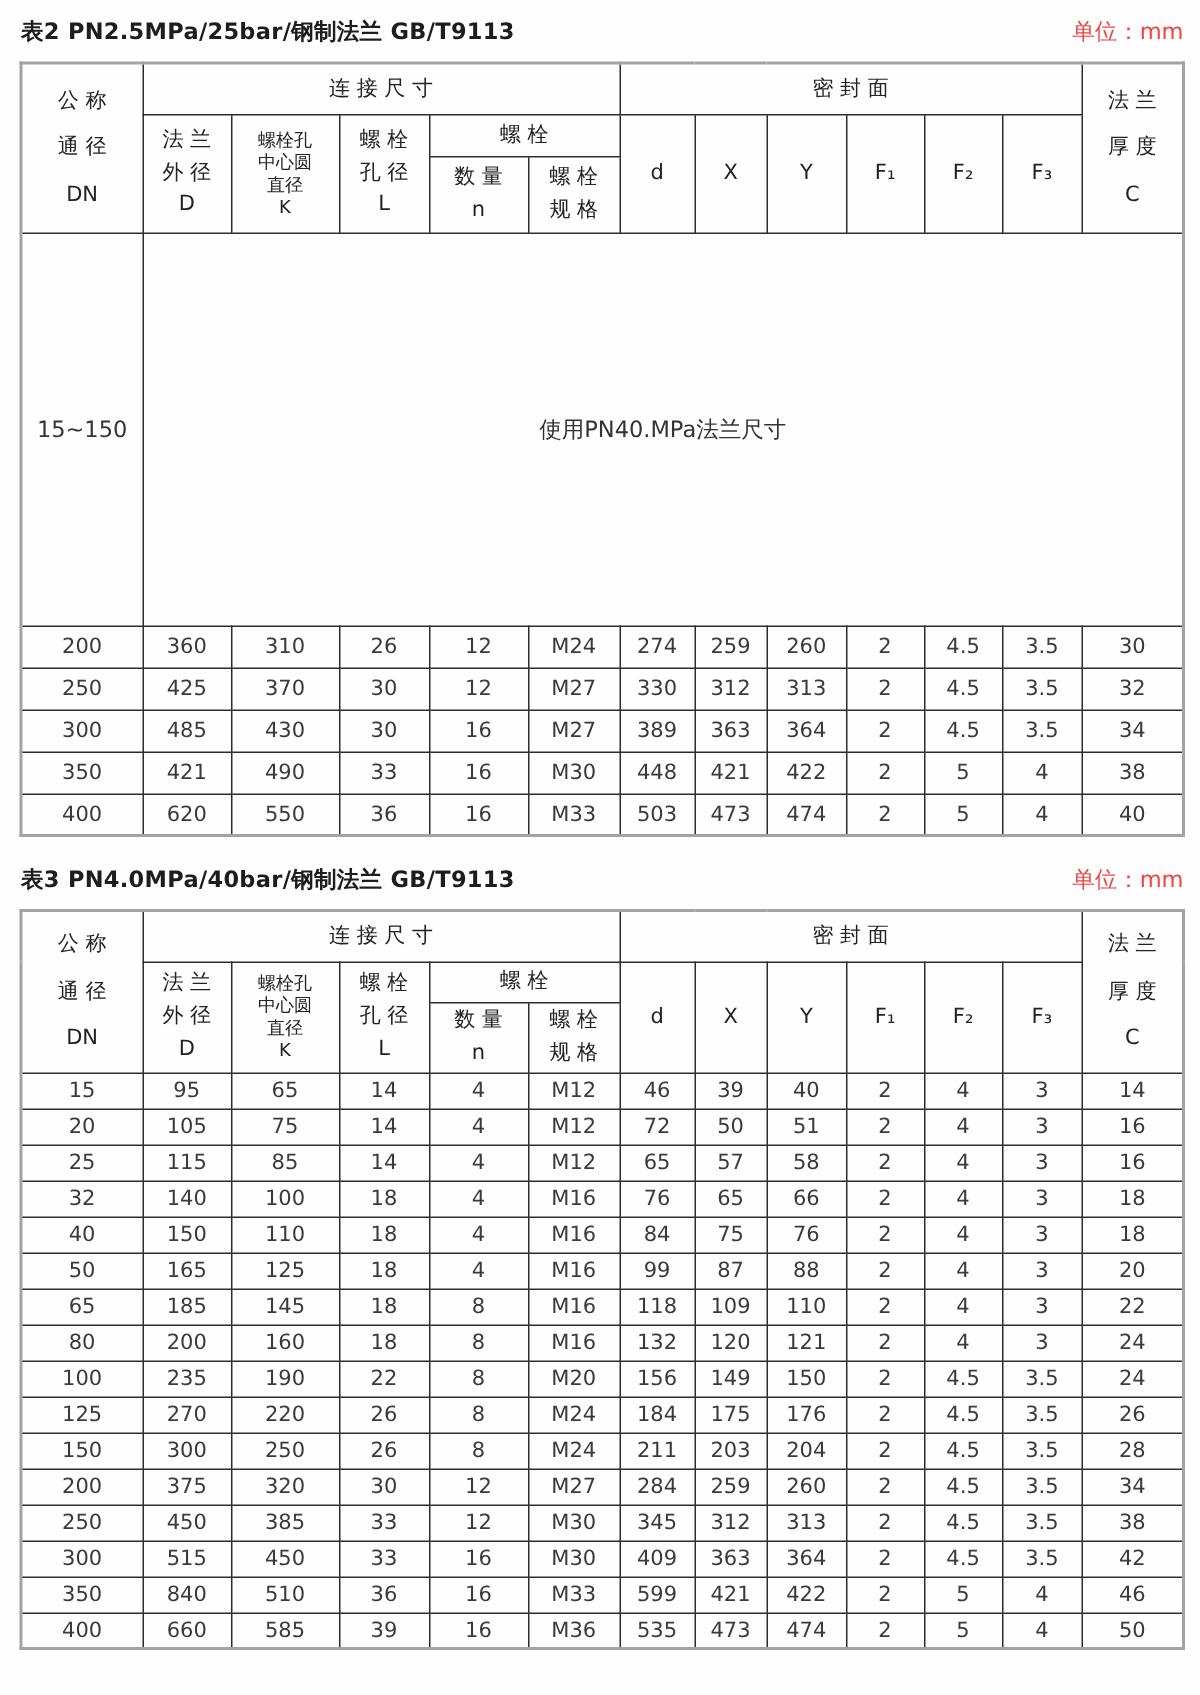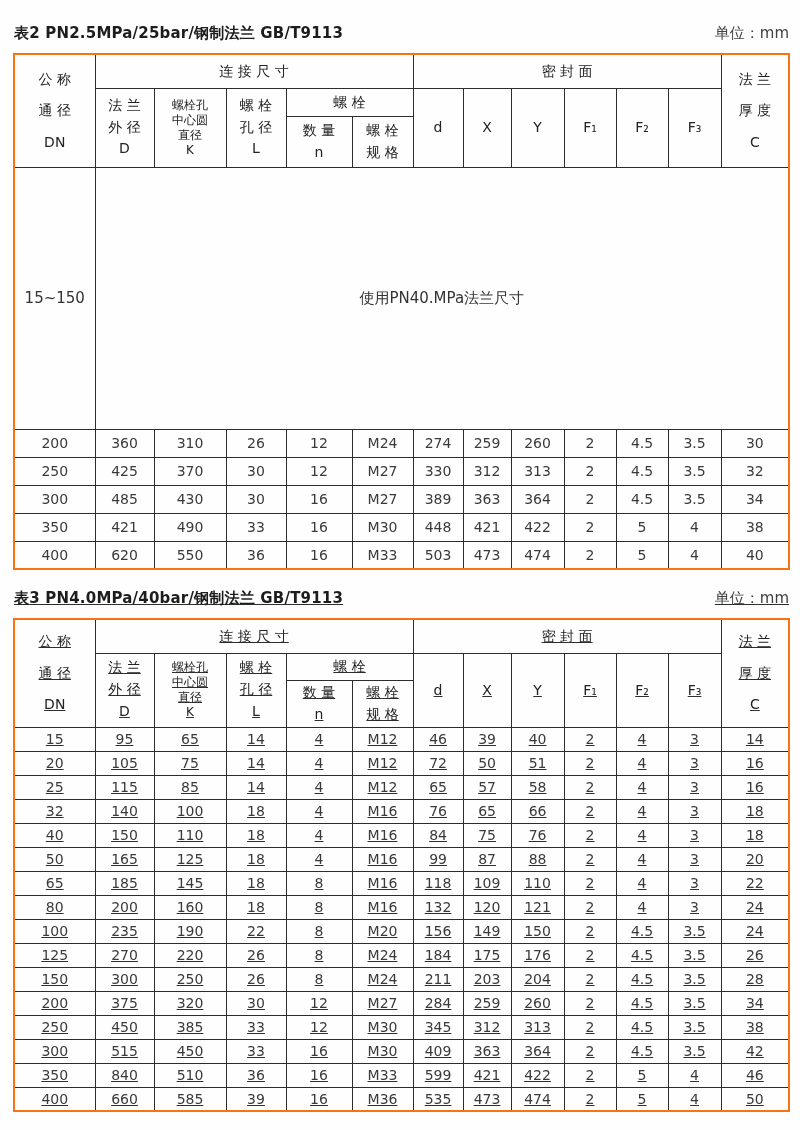--- a/index.html
+++ b/index.html
@@ -3,40 +3,40 @@
 <meta charset="utf-8">
 <style>
   * { margin:0; padding:0; box-sizing:border-box; }
   html,body { background:#ffffff; }
   .page {
     width:800px; height:1130px; background:#fefefe;
     padding:8px 12px 0 13px;
     font-family:"DejaVu Sans","Liberation Sans",sans-serif;
     color:#2e2e2e; overflow:hidden;
   }
-  .title-row { display:flex; justify-content:space-between; align-items:flex-end; margin:16px 1px 10px 1px; width:775px; }
+  .title-row { display:flex; justify-content:space-between; align-items:flex-end; margin:4px 1px 10px 1px; width:775px; }
   .table-title { font-weight:bold; font-size:15px; letter-spacing:0.2px; color:#1d1d1d; }
-  .unit-label { font-size:15px; color:#404040; }
-  table { border-collapse:collapse; table-layout:fixed; width:775px; border:2px solid #f97316;padding-left:25px; }
+  .unit-label { font-size:15px; color:#ef4444; }
+  table { border-collapse:collapse; table-layout:fixed; width:775px; border:2px solid #a3a3a3;padding-left:25px; }
   th, td { border:1px solid #2c2c2c; text-align:center; vertical-align:middle; font-weight:normal; overflow:hidden; }
   th { font-size:14px; white-space:pre-line; color:#222; line-height:1.5; }
   td { font-size:14px; color:#3a3a3a; }
   .th-tall { line-height:2.25; }
   .th-mid  { line-height:1.55; }
   .th-small{ font-size:12px; line-height:15px;margin-top:25px; }
   .th-sub  { line-height:1.55; }
   
   .t2 thead tr.h1 { height:34px; }
   .t2 thead tr.h2 { height:28px; }
   .t2 thead tr.h3 { height:51px; }
   .t2 tr.note-row { height:262px;margin-top:28px; }
   .t2 tr.note-row td { font-size:15px; color:#333; }
   .t2 tbody[data-rows] tr { height:28px; }
   
-  .t3-section { margin-top:19px;text-decoration:underline; }
+  .t3-section { margin-top:19px; }
   .t3 thead tr.h1 { height:34px; }
   .t3 thead tr.h2 { height:27px; }
   .t3 thead tr.h3 { height:47px; }
   .t3 tbody[data-rows] tr { height:24px; }
 </style>
 </head>
 <body>
 
 <div class="page">
 

